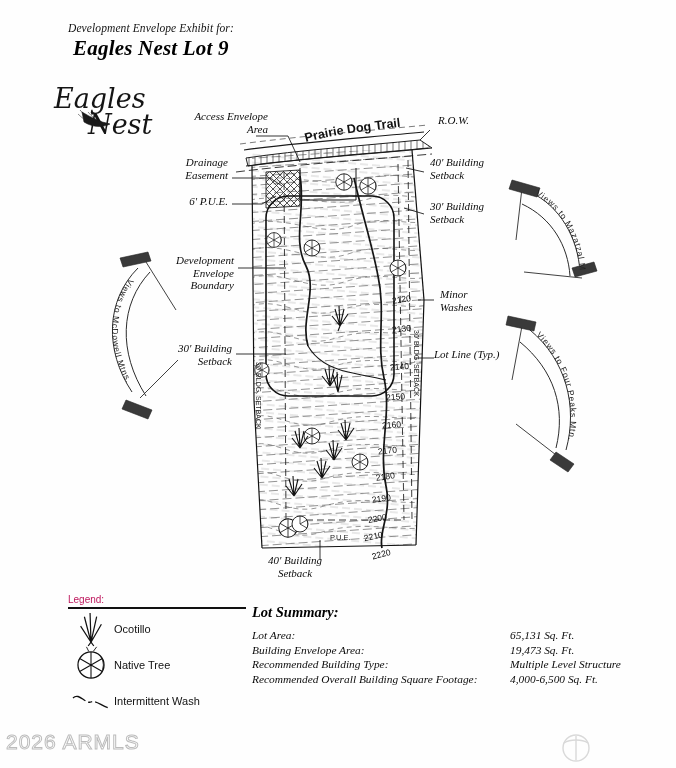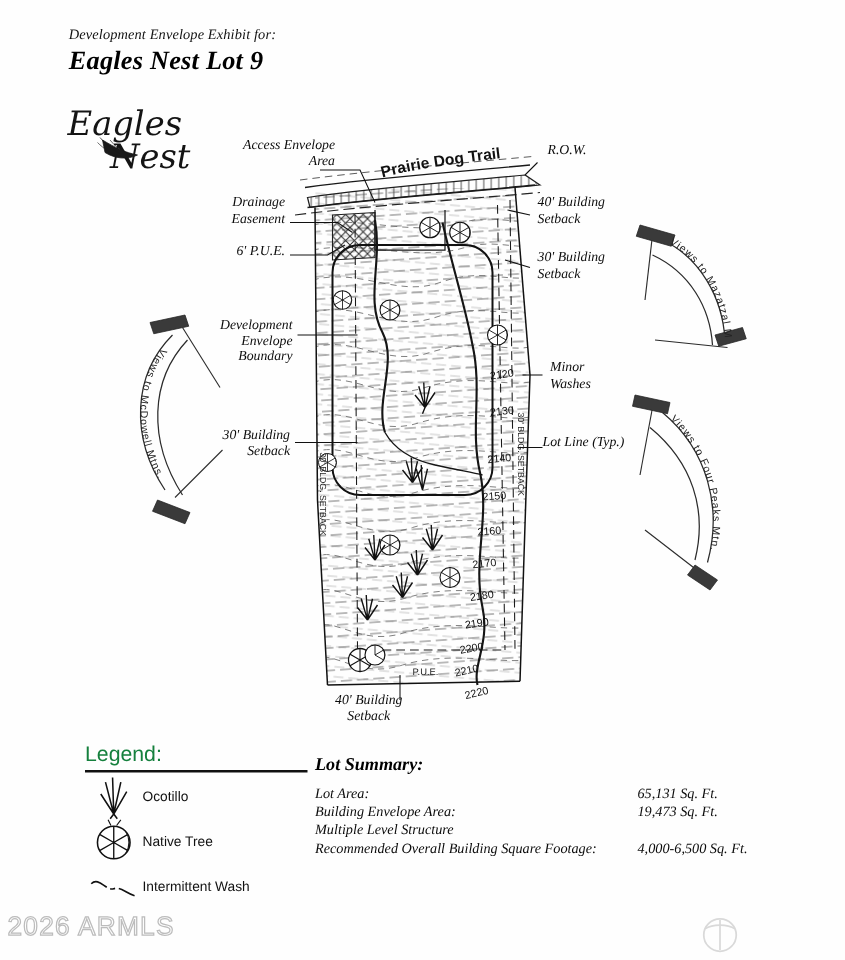--- a/index.html
+++ b/index.html
@@ -5,21 +5,21 @@
 <style>
   * { margin:0; padding:0; box-sizing:border-box; }
   html,body{ background:#ffffff; }
   body{
     width:676px; height:768px; position:relative; overflow:hidden;
     font-family:"Liberation Serif", serif; color:#0d0d0d;
   }
   .sheet{ position:absolute; inset:0; background:#fefefe; }
 
   
-  .title-block{ position:absolute; left:55px; top:22px; }
+  .title-block{ position:absolute; left:68px; top:22px;text-align:center; }
   .title-sub{ font-style:italic; font-size:11.5px; letter-spacing:.1px; color:#111; }
   .title-main{ font-style:italic; font-weight:700; font-size:21px; margin-top:2px;
                letter-spacing:.2px; color:#000; }
 
   
   .logo{ position:absolute; left:52px; top:82px; width:160px; height:62px; }
   .logo svg{ width:100%; height:100%; overflow:visible; }
   .logo-w1{ font-family:"DejaVu Serif", serif; font-style:italic; font-size:27px; fill:#141414; }
   .logo-w2{ font-family:"DejaVu Serif", serif; font-style:italic; font-size:27px; fill:#141414; }
 
@@ -28,21 +28,21 @@
   .plan svg{ width:100%; height:100%; overflow:visible; }
 
   
   .lbl{ position:absolute; font-style:italic; font-size:11px; line-height:12.6px;
         color:#0b0b0b; white-space:pre-line; }
   .lbl.r{ text-align:right; }
   .lbl.c{ text-align:center; }
 
   
   .legend{ position:absolute; left:68px; top:594px; width:178px; }
-  .legend-title{ font-family:"Liberation Sans", sans-serif; font-size:17px; color:#15803d; }
+  .legend-title{ font-family:"Liberation Sans", sans-serif; font-size:10px; color:#be185d; }
   .legend-rule{ height:2px; background:#111; margin-top:2px; width:178px; }
   .legend-row{ display:flex; align-items:center; height:32px; margin-top:4px; }
   .legend-sym{ width:46px; height:32px; flex:0 0 46px; display:flex;
                align-items:center; justify-content:center; }
   .legend-sym svg{ overflow:visible; }
   .legend-txt{ font-family:"Liberation Sans", sans-serif; font-size:11px; color:#111; }
 
   
   .summary{ position:absolute; left:252px; top:604px; width:392px; }
   .summary-title{ font-style:italic; font-weight:700; font-size:14.5px; color:#000;
@@ -443,20 +443,21 @@
 
     <div class="summary-row">
       <div class="summary-k">Lot Area:</div>
       <div class="summary-v">65,131 Sq. Ft.</div>
     </div>
     <div class="summary-row">
       <div class="summary-k">Building Envelope Area:</div>
       <div class="summary-v">19,473 Sq. Ft.</div>
     </div>
     <div class="summary-row">
+      <div class="summary-k">Recommended Building Type:</div>
       <div class="summary-v">Multiple Level Structure</div>
     </div>
     <div class="summary-row">
       <div class="summary-k">Recommended Overall Building Square Footage:</div>
       <div class="summary-v">4,000-6,500 Sq. Ft.</div>
     </div>
   </div>
 
   <div class="wm-text">2026 ARMLS</div>
   <div class="wm-mark">

